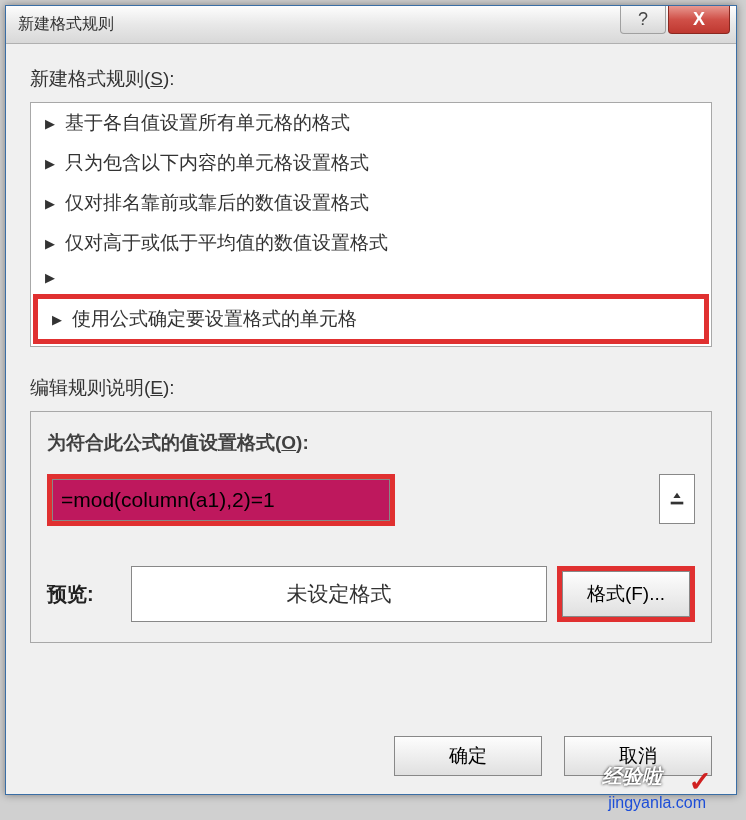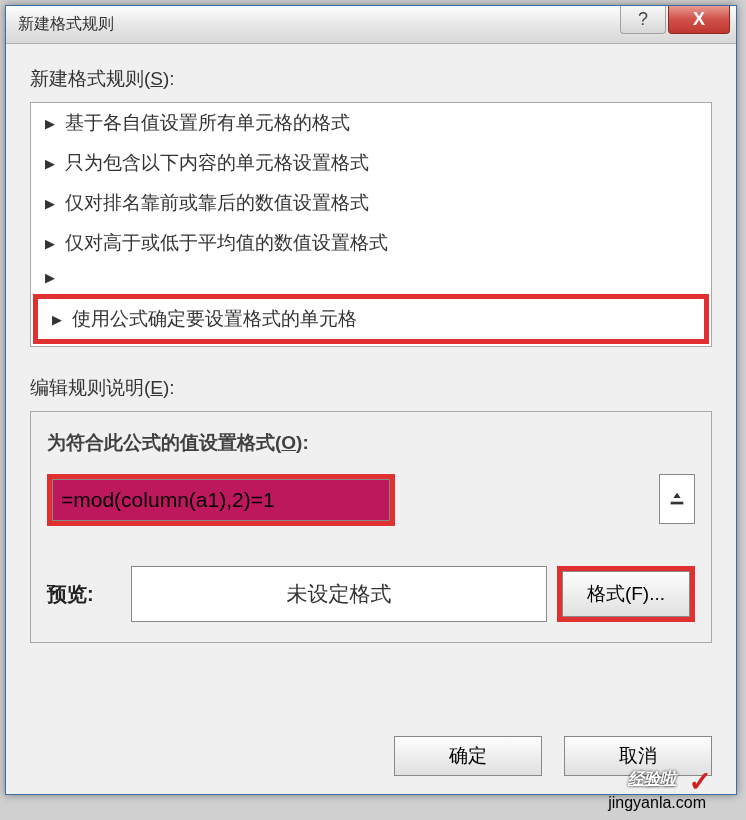--- a/index.html
+++ b/index.html
@@ -195,34 +195,33 @@
       font-size: 19px;
       cursor: pointer;
       font-family: inherit;
       margin-left: 6px;
     }
     .watermark {
       position: absolute;
       bottom: 8px;
       right: 40px;
       font-size: 16px;
-      color: #000000;
+      color: #1d4ed8;
       pointer-events: none;
     }
     .watermark2 {
       position: absolute;
       bottom: 30px;
-      right: 70px;
-      font-size: 16px;
+      right: 84px;
+      font-size: 20px;
       font-weight: bold;
       color: #fff;
       text-shadow: 0 0 3px #000;
       pointer-events: none;
       font-style: italic;
-      text-decoration: underline;
     }
     .checkmark {
       position: absolute;
       bottom: 22px;
       right: 34px;
       font-size: 28px;
       color: #d02020;
       font-weight: bold;
       pointer-events: none;
     }

